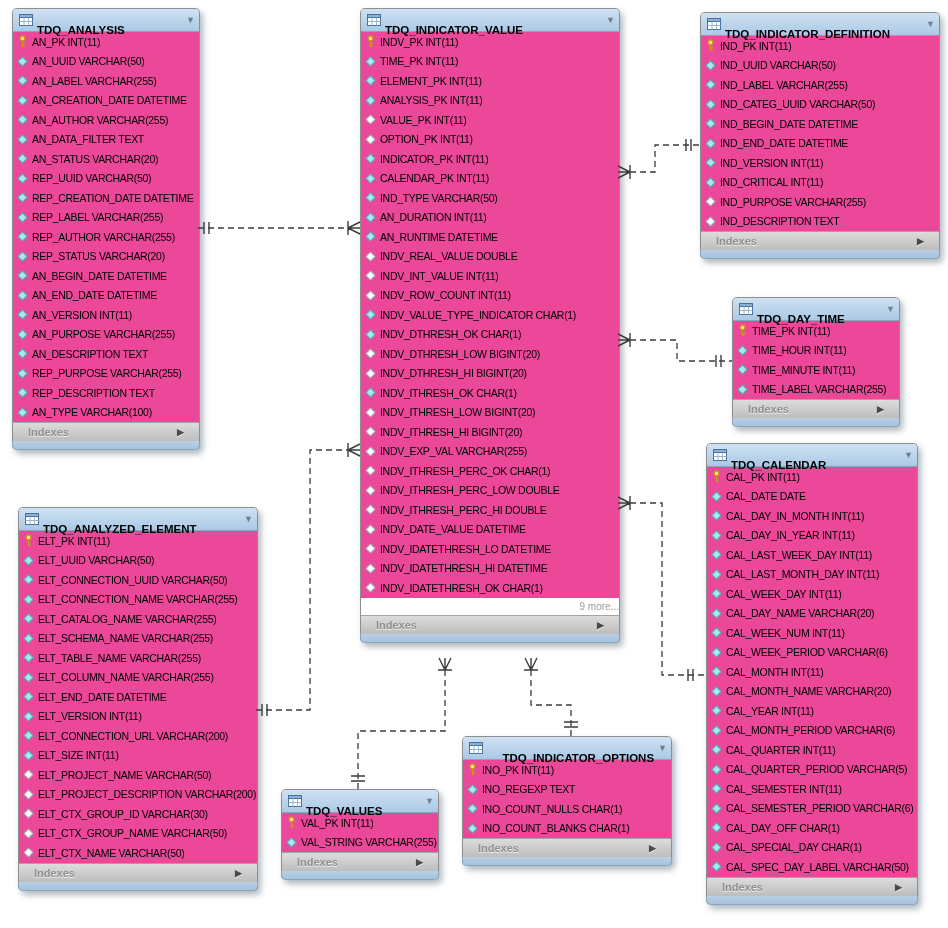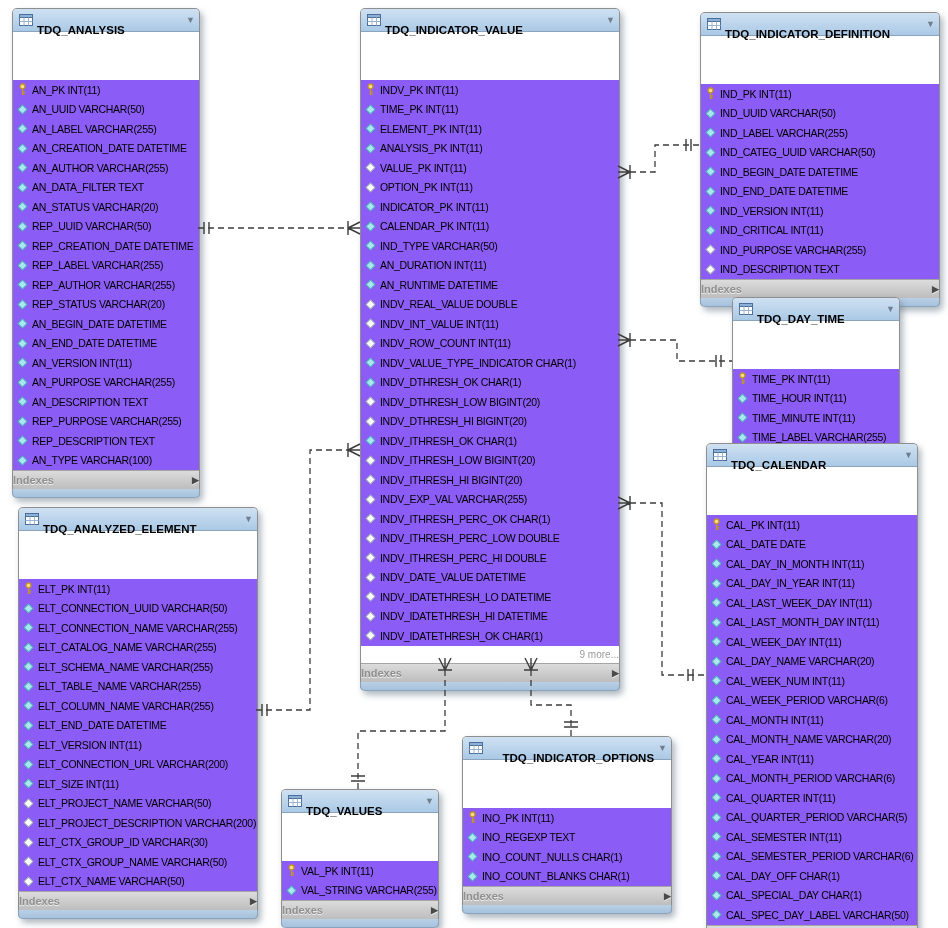--- a/index.html
+++ b/index.html
@@ -6,26 +6,26 @@
   #canvas{position:relative;width:948px;height:928px;background:#ffffff;overflow:hidden;
           font-family:"Liberation Sans", sans-serif;}
   .erd-table{position:absolute;z-index:1;background:#fff;border:1px solid #8e8e8e;border-bottom:none;
              border-radius:5px 5px 5px 5px;box-shadow:3px 4px 6px rgba(110,125,140,.55);}
   .hdr{height:22px;display:flex;align-items:center;padding:0 4px;
        background:linear-gradient(#cfe1f2,#aac9e6);border-bottom:1px solid #8aa4bd;
        border-radius:4px 4px 0 0;}
   .ticon{display:inline-flex;margin:0 4px 0 2px;flex:none;}
   .title{font-size:11.5px;font-weight:bold;color:#000;white-space:nowrap;flex:1 1 auto;overflow:hidden;margin-top:20px;}
   .harrow{font-size:9px;color:#6f7f8e;margin-left:4px;flex:none;}
-  .tbody{background:#8b5cf6;overflow:hidden;margin-top:48px;}
+  .tbody{background:#ec4899;overflow:hidden;}
   .row{display:flex;align-items:center;height:19.5px;padding:0 3px;overflow:hidden;}
   .cicon{width:13px;display:inline-flex;justify-content:center;align-items:center;margin-right:3px;flex:none;}
   .clabel{font-size:10.5px;letter-spacing:-0.3px;color:#000;white-space:nowrap;}
   .more{height:17px;line-height:17px;text-align:right;font-size:10px;color:#9a9a9a;background:#fff;}
-  .ftr{height:18px;display:flex;align-items:center;justify-content:space-between;padding:0 0;
+  .ftr{height:18px;display:flex;align-items:center;justify-content:space-between;padding:0 15px;
        background:linear-gradient(#dcdcdc,#bdbdbd);border-top:1px solid #a5a5a5;
        font-size:11px;font-weight:bold;color:#8f8f8f;text-shadow:0 1px 0 #eee;}
   .farrow{color:#4a4a4a;font-size:9px;}
   .strip{height:8px;background:linear-gradient(#b9d0e6,#a6c2dd);border:1px solid #8aa4bd;border-top:none;
          border-radius:0 0 5px 5px;margin:0 -1px;}
   #rel-overlay{position:absolute;left:0;top:0;z-index:5;pointer-events:none;}
   .dash{stroke:#3c3c3c;stroke-width:1.3;fill:none;stroke-dasharray:6 4;}
   .mark{stroke:#3c3c3c;stroke-width:1.4;fill:none;}
 </style>
 </head>
@@ -866,20 +866,28 @@
             </svg>
           </span>
           <span class="clabel">ELT_PK INT(11)</span>
         </div>
         <div class="row">
           <span class="cicon">
             <svg width="11" height="11" viewBox="0 0 11 11">
               <rect x="2.3" y="2.3" width="6.4" height="6.4" transform="rotate(45 5.5 5.5)" fill="#a8e8ef" stroke="#53aebc"></rect>
             </svg>
           </span>
+          <span class="clabel">ELT_UUID VARCHAR(50)</span>
+        </div>
+        <div class="row">
+          <span class="cicon">
+            <svg width="11" height="11" viewBox="0 0 11 11">
+              <rect x="2.3" y="2.3" width="6.4" height="6.4" transform="rotate(45 5.5 5.5)" fill="#a8e8ef" stroke="#53aebc"></rect>
+            </svg>
+          </span>
           <span class="clabel">ELT_CONNECTION_UUID VARCHAR(50)</span>
         </div>
         <div class="row">
           <span class="cicon">
             <svg width="11" height="11" viewBox="0 0 11 11">
               <rect x="2.3" y="2.3" width="6.4" height="6.4" transform="rotate(45 5.5 5.5)" fill="#a8e8ef" stroke="#53aebc"></rect>
             </svg>
           </span>
           <span class="clabel">ELT_CONNECTION_NAME VARCHAR(255)</span>
         </div>

